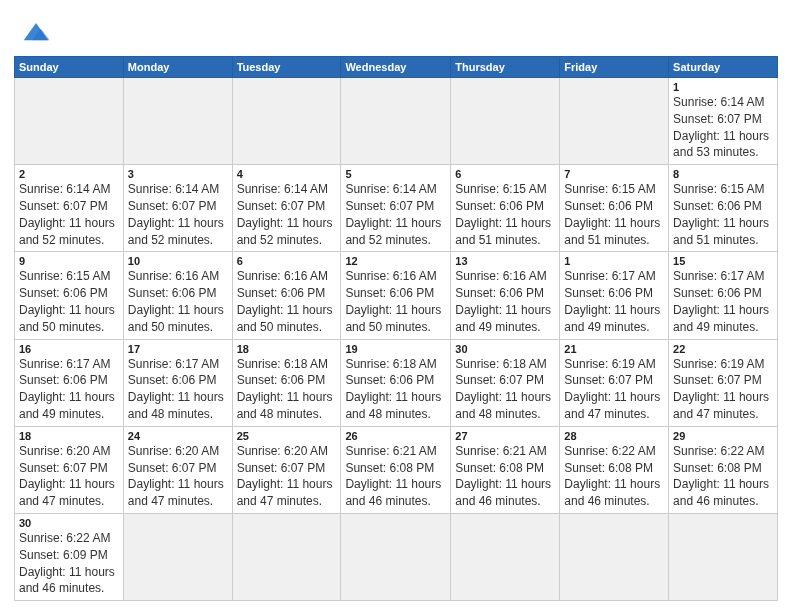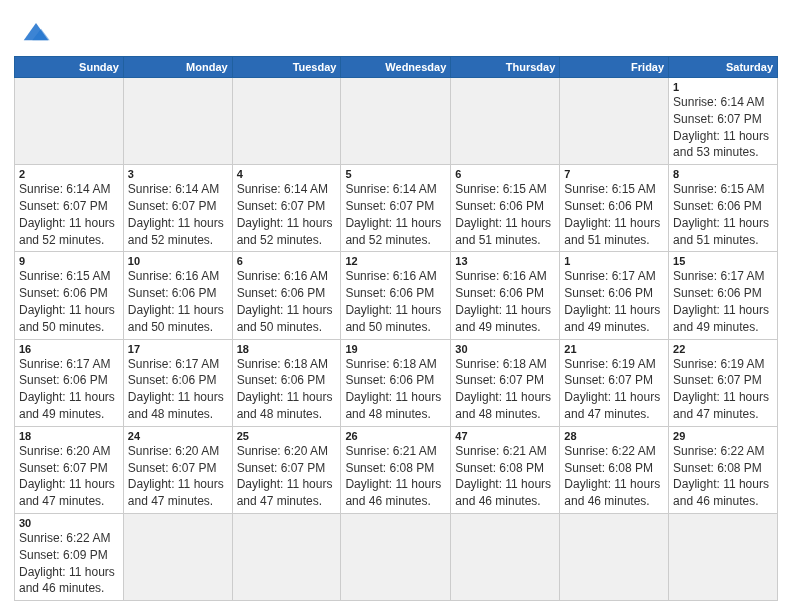--- a/index.html
+++ b/index.html
@@ -60,21 +60,21 @@
       border: 1px solid #bbb;
       font-size: 9.5px;
     }
     .calendar thead tr th {
       background: #2a6ab5;
       color: #fff;
       font-size: 11px;
       font-weight: bold;
       padding: 4px 4px;
       border: 1px solid #2060a0;
-      text-align: right;
+      text-align: left;
     }
     .calendar tbody tr td {
       border: 1px solid #ccc;
       vertical-align: top;
       padding: 3px 4px;
       width: 113px;
       min-height: 70px;
       height: 70px;
       background: #fff;
     }
@@ -242,21 +242,21 @@
           </td>
           <td>
             <span class="day-number">25</span>
             <div class="day-info">Sunrise: 6:20 AM<br>Sunset: 6:07 PM<br>Daylight: 11 hours and 47 minutes.</div>
           </td>
           <td>
             <span class="day-number">26</span>
             <div class="day-info">Sunrise: 6:21 AM<br>Sunset: 6:08 PM<br>Daylight: 11 hours and 46 minutes.</div>
           </td>
           <td>
-            <span class="day-number">47</span>
+            <span class="day-number">27</span>
             <div class="day-info">Sunrise: 6:21 AM<br>Sunset: 6:08 PM<br>Daylight: 11 hours and 46 minutes.</div>
           </td>
           <td>
             <span class="day-number">28</span>
             <div class="day-info">Sunrise: 6:22 AM<br>Sunset: 6:08 PM<br>Daylight: 11 hours and 46 minutes.</div>
           </td>
           <td>
             <span class="day-number">29</span>
             <div class="day-info">Sunrise: 6:22 AM<br>Sunset: 6:08 PM<br>Daylight: 11 hours and 46 minutes.</div>
           </td>

